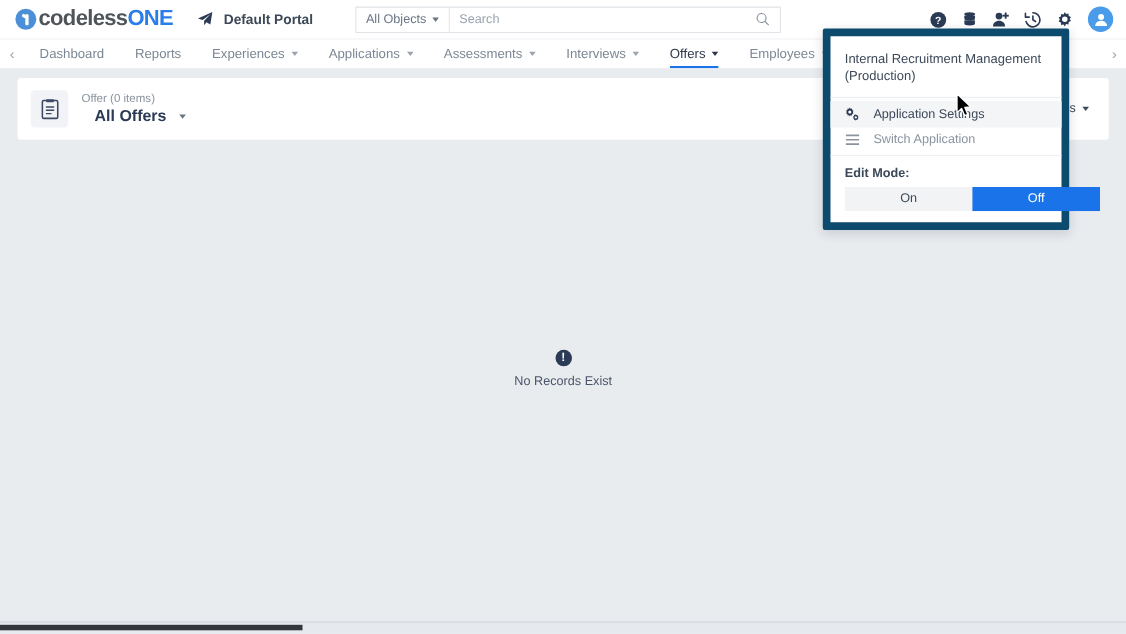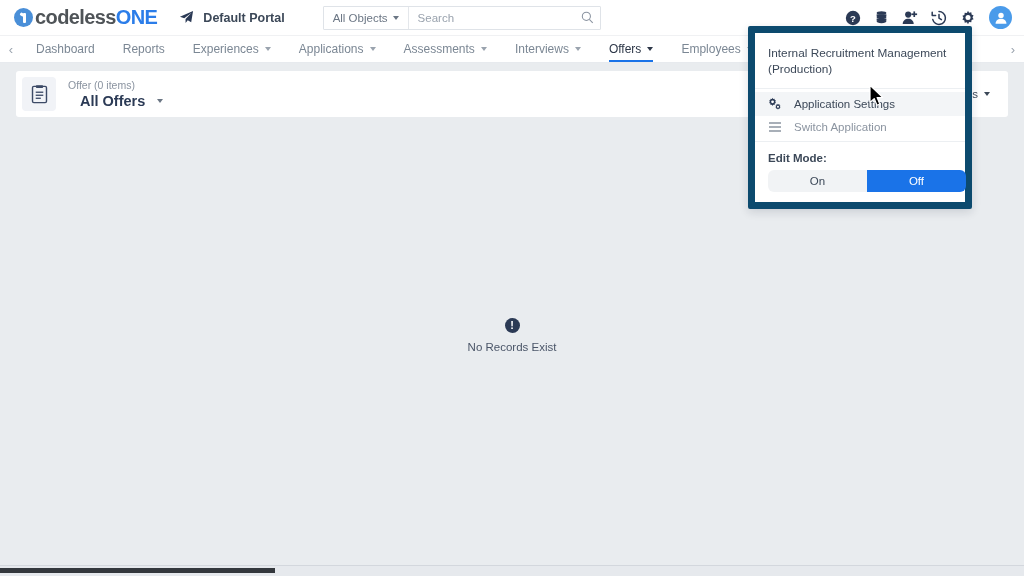--- a/index.html
+++ b/index.html
@@ -66,21 +66,21 @@
   }
   .portal-icon { color: #2b3a55; display:flex; align-items:center; }
   .portal-label {
     font-size: 12.5px; font-weight: bold; color: #3c4858;
   }
 
   .searchwrap {
     display: flex; align-items: center;
     margin-left: 38px;
     height: 24px;
-    width: 278px;
+    width: 387px;
     border: 1px solid #dfe3e8;
     border-radius: 1px;
     background: #fff;
   }
   .objsel {
     display: flex; align-items: center; gap: 5px;
     padding: 0 9px;
     height: 100%;
     font-size: 11.5px; color: #6b7684;
     border-right: 1px solid #e4e7eb;
@@ -153,23 +153,23 @@
   
   .content {
     position: absolute; top: 63px; left: 0;
     width: 1024px; height: 505px;
     background: #e9ecef;
     padding: 8px 16px 0 16px;
   }
   .toolbar {
     background: #ffffff;
     border-radius: 3px;
-    height: 46px;
+    height: 56px;
     display: flex; align-items: center;
-    padding: 0 10px 0 6px;
+    padding: 0 10px 0 12px;
   }
   .obj-icon-box {
     width: 34px; height: 34px;
     background: #f1f3f7;
     border-radius: 4px;
     display: flex; align-items: center; justify-content: center;
     margin-right: 12px;
     color: #3c4a66;
   }
   .obj-meta { display: flex; flex-direction: column; justify-content: center; }
@@ -248,22 +248,22 @@
   .dd-item.hover .dd-ico { color: #2b3a55; }
 
   .dd-editmode {
     padding: 10px 13px 0 13px;
   }
   .dd-editlabel {
     font-size: 11.5px; color: #3c4858; font-weight: bold;
     margin-bottom: 6px;
   }
   .toggle {
-    display: flex; width: 198px; height: 22px;
-    border-radius: 6px; overflow: hidden;
+    display: flex; width: 232px; height: 22px;
+    border-radius: 0; overflow: hidden;
   }
   .toggle-half {
     flex: 1;
     display: flex; align-items: center; justify-content: center;
     font-size: 11.5px;
     cursor: pointer;
   }
   .toggle-half.off-state { background: #f1f3f5; color: #3c4858; }
   .toggle-half.on-state { background: #1a73e8; color: #ffffff; }
 

